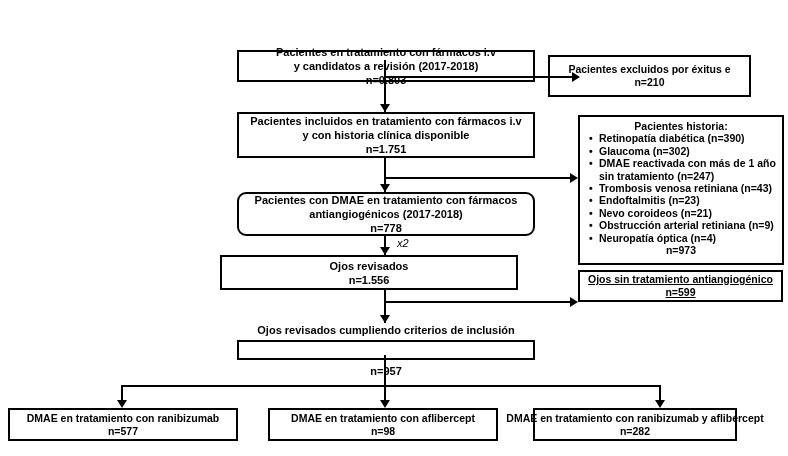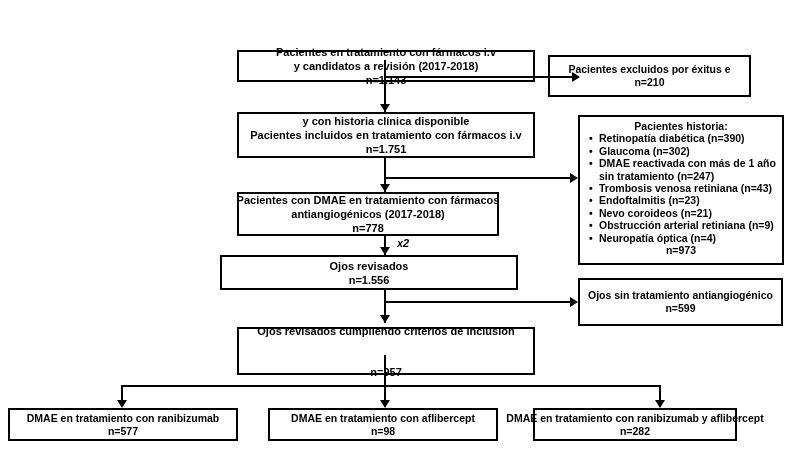--- a/index.html
+++ b/index.html
@@ -59,53 +59,53 @@
   }
   .ah-right{
     position:absolute;width:0;height:0;
     border-top:5px solid transparent;
     border-bottom:5px solid transparent;
     border-left:8px solid var(--line);
   }
   .mult-label{
     position:absolute;
     font-size:11px;
-    font-weight:bold;
+    font-weight:normal;
     font-style:italic;
   }
 </style>
 </head>
 <body>
 
 <div class="canvas">
 
   <div class="box" style="left:237px;top:14px;width:298px;height:32px;margin-top:36px;">
     <div class="bl">Pacientes en tratamiento con fármacos i.v</div>
     <div class="bl">y candidatos a revisión (2017-2018)</div>
-    <div class="bl">n=1.143</div>
+    <div class="bl">n=0.803</div>
   </div>
 
   <div class="box" style="left:237px;top:112px;width:298px;height:46px;">
+    <div class="bl">Pacientes incluidos en tratamiento con fármacos i.v</div>
     <div class="bl">y con historia clínica disponible</div>
-    <div class="bl">Pacientes incluidos en tratamiento con fármacos i.v</div>
     <div class="bl">n=1.751</div>
   </div>
 
-  <div class="box" style="left:237px;top:192px;width:262px;height:44px;">
+  <div class="box" style="left:237px;top:192px;width:298px;height:44px;border-radius:9px;">
     <div class="bl">Pacientes con DMAE en tratamiento con fármacos</div>
     <div class="bl">antiangiogénicos (2017-2018)</div>
     <div class="bl">n=778</div>
   </div>
 
   <div class="box" style="left:220px;top:255px;width:298px;height:35px;">
     <div class="bl">Ojos revisados</div>
     <div class="bl">n=1.556</div>
   </div>
 
-  <div class="box" style="left:237px;top:327px;width:298px;height:48px;gap:27px;">
+  <div class="box" style="left:237px;top:340px;width:298px;height:20px;gap:27px;">
     <div class="bl">Ojos revisados cumpliendo criterios de inclusión</div>
     <div class="bl">n=957</div>
   </div>
 
   <div class="box small" style="left:548px;top:55px;width:203px;height:42px;">
     <div class="bl">Pacientes excluidos por éxitus e</div>
     <div class="bl">n=210</div>
   </div>
 
   <div class="list-box" style="left:578px;top:115px;width:206px;height:150px;">
@@ -116,21 +116,21 @@
       <li>DMAE reactivada con más de 1 año sin tratamiento (n=247)</li>
       <li>Trombosis venosa retiniana (n=43)</li>
       <li>Endoftalmitis (n=23)</li>
       <li>Nevo coroideos (n=21)</li>
       <li>Obstrucción arterial retiniana (n=9)</li>
       <li>Neuropatía óptica (n=4)</li>
     </ul>
     <div class="list-total">n=973</div>
   </div>
 
-  <div class="box small" style="left:578px;top:278px;width:205px;height:48px;">
+  <div class="box small" style="left:578px;top:270px;width:205px;height:32px;text-decoration:underline;">
     <div class="bl">Ojos sin tratamiento antiangiogénico</div>
     <div class="bl">n=599</div>
   </div>
 
   <div class="box small" style="left:8px;top:408px;width:230px;height:33px;">
     <div class="bl">DMAE en tratamiento con ranibizumab</div>
     <div class="bl">n=577</div>
   </div>
 
   <div class="box small" style="left:268px;top:408px;width:230px;height:33px;">

